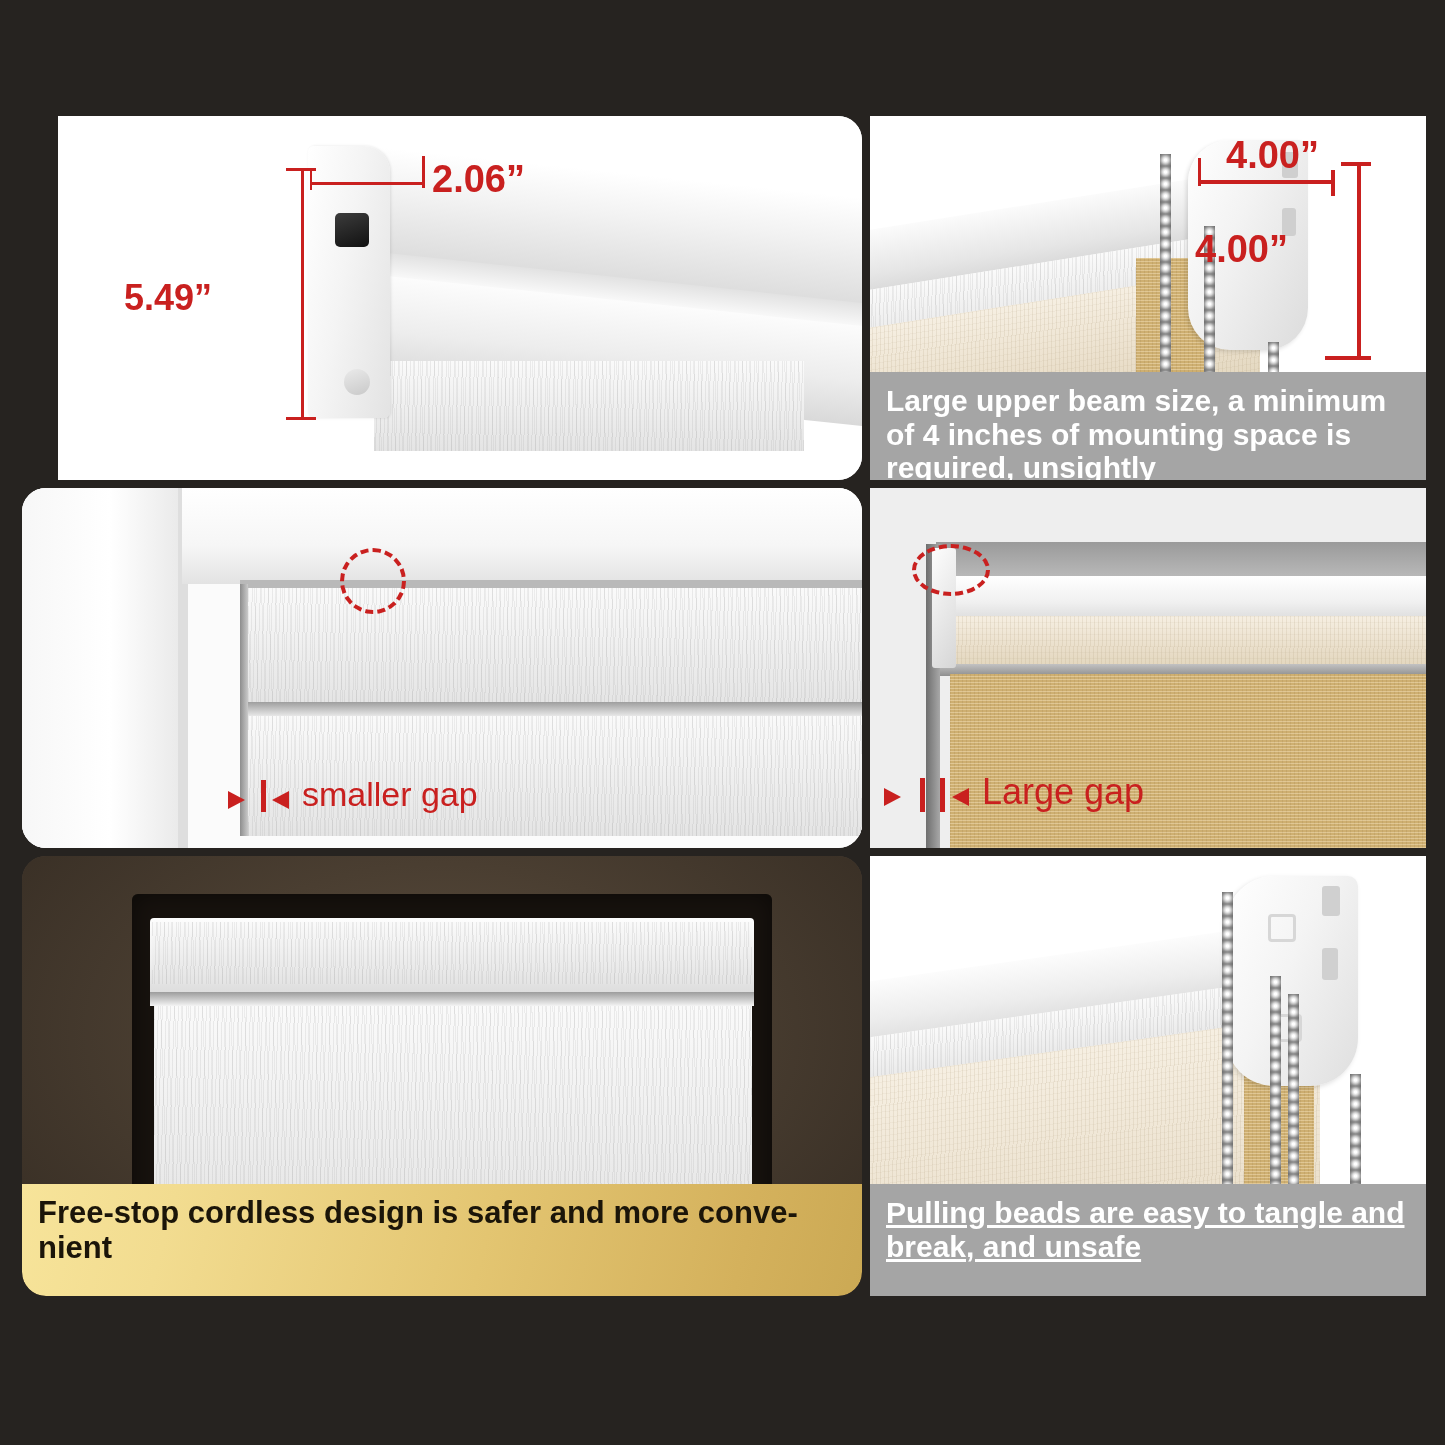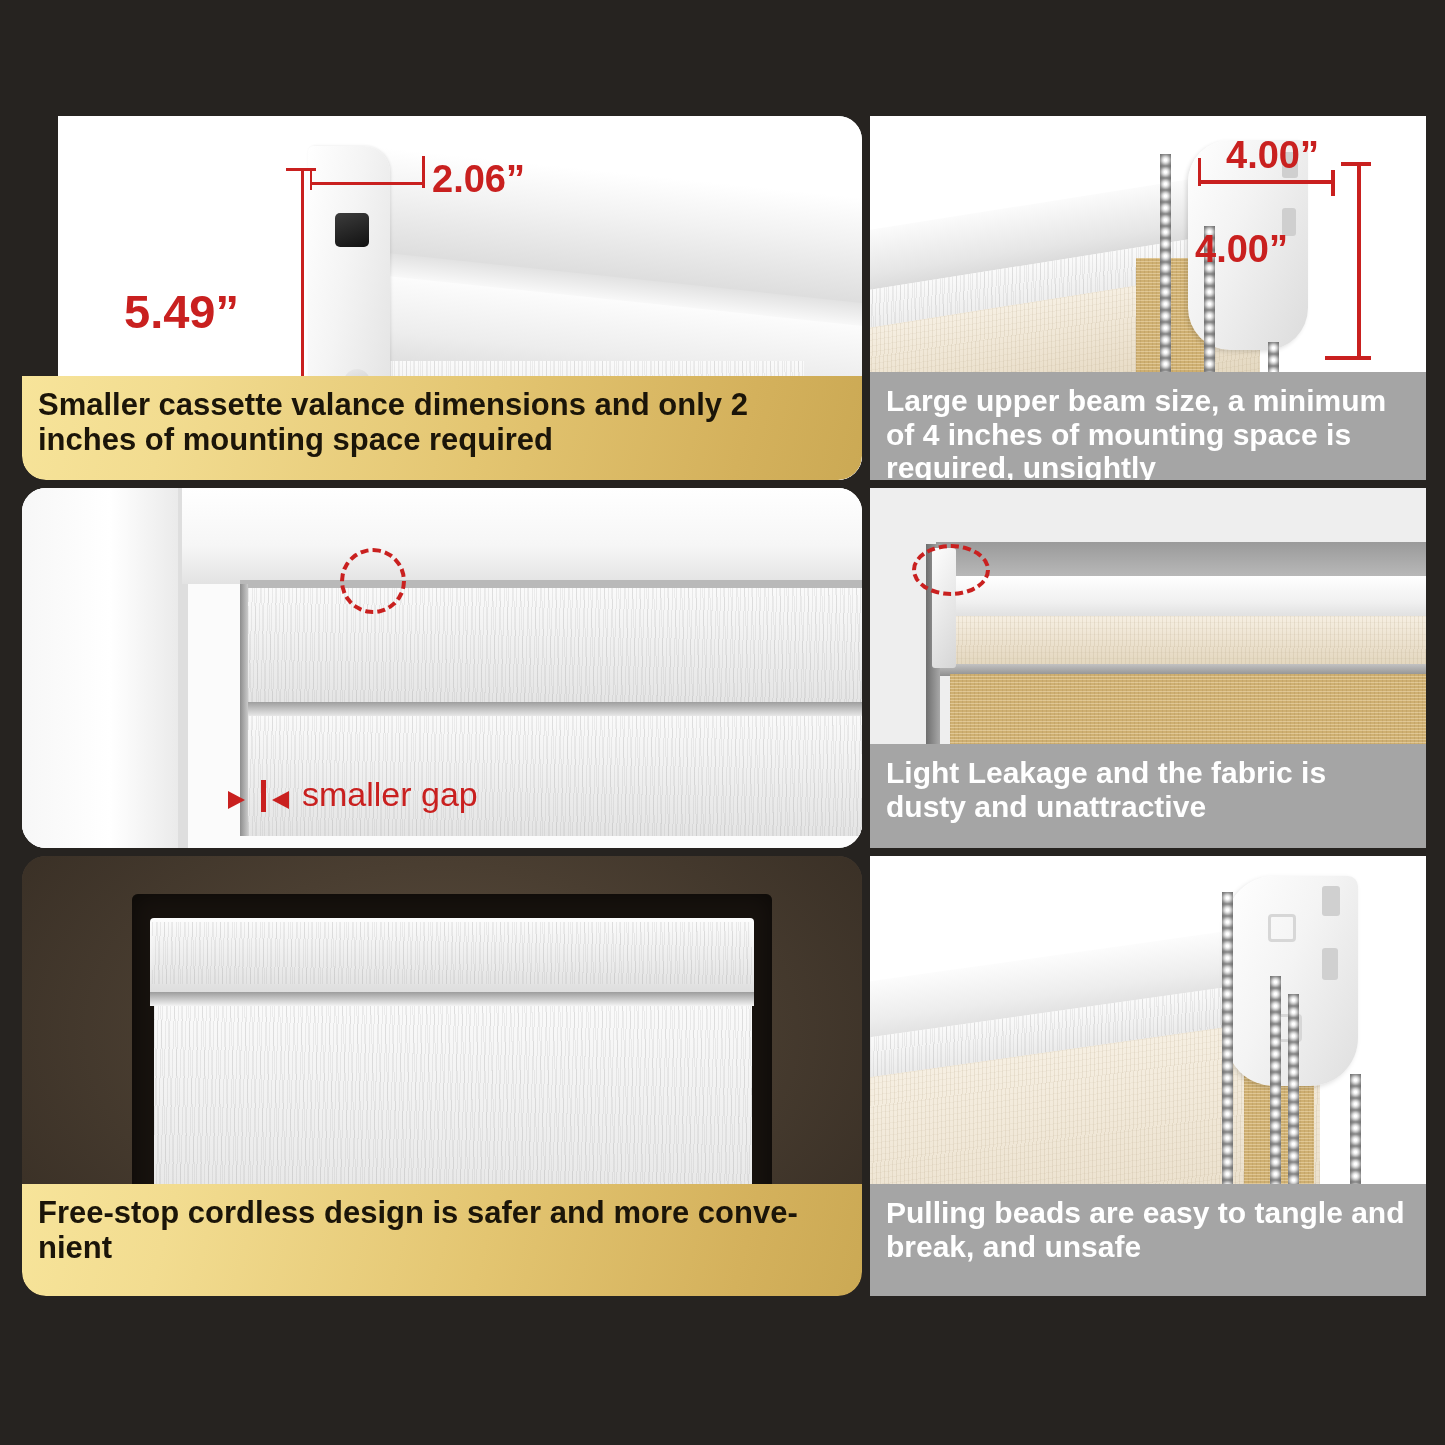--- a/index.html
+++ b/index.html
@@ -137,24 +137,21 @@
                     background:linear-gradient(160deg,#eaeaea,#c9c9c9);"></div>
 
         <div class="dimline" style="left:252px;top:52px;width:2px;height:22px;"></div>
         <div class="dimline" style="left:252px;top:66px;width:115px;height:3px;"></div>
         <div class="dimline" style="left:364px;top:40px;width:3px;height:32px;"></div>
         <div class="dimlabel" style="left:374px;top:42px;font-size:38px;">2.06”</div>
 
         <div class="dimline" style="left:243px;top:52px;width:3px;height:252px;"></div>
         <div class="dimline" style="left:228px;top:52px;width:30px;height:3px;"></div>
         <div class="dimline" style="left:228px;top:301px;width:30px;height:3px;"></div>
-        <div class="dimlabel" style="left:66px;top:168px;font-size:47px;">5.49”</div>
-      </div>
-      <div class="cap gold tall">
-        <span>Smaller cassette valance dimensions and only 2 inches of mounting space required</span>
+        <div class="dimlabel" style="left:66px;top:161px;font-size:36px;">5.49”</div>
       </div>
     </div>
 
     <div class="cell bad c-r r-1">
       <div class="photo" style="height:100%;">
         <div class="white-bg"></div>
 
         <div style="position:absolute;left:-10px;top:52px;width:400px;height:74px;
                     background:linear-gradient(180deg,#fbfbfb,#e6e6e6 60%,#d2d2d2);
                     transform:skewY(-9deg);transform-origin:right top;"></div>
@@ -240,23 +237,20 @@
         <div style="position:absolute;left:62px;top:60px;width:24px;height:120px;
                     background:linear-gradient(120deg,#fdfdfd,#d6d6d6);border-radius:3px;"></div>
 
         <div class="dcircle" style="left:42px;top:56px;width:78px;height:52px;"></div>
 
         <div class="arrowR" style="left:14px;top:300px;"></div>
         <div class="dimline" style="left:50px;top:290px;width:5px;height:34px;"></div>
         <div class="dimline" style="left:70px;top:290px;width:5px;height:34px;"></div>
         <div class="arrowL" style="left:82px;top:300px;"></div>
         <div class="gaptext" style="left:112px;top:283px;font-size:36px;">Large gap</div>
-      </div>
-      <div class="cap gray tall" style="height:104px;">
-        <span>Light Leakage and the fabric is dusty and unattractive</span>
       </div>
     </div>
 
     <div class="cell good c-l r-3">
       <div class="photo" style="height:100%;background:#4b3f33;">
 
         <div style="position:absolute;inset:0;
                     background:radial-gradient(ellipse at 50% 40%, #5d4f40 0%, #4a3e31 45%, #342b22 100%);"></div>
 
         <div style="position:absolute;left:110px;top:38px;width:640px;height:440px;
@@ -317,19 +311,19 @@
         <div style="position:absolute;left:452px;top:30px;width:18px;height:30px;border-radius:3px;background:#d0d0d0;"></div>
         <div style="position:absolute;left:452px;top:92px;width:16px;height:32px;border-radius:3px;background:#d0d0d0;"></div>
         <div style="position:absolute;left:398px;top:58px;width:28px;height:28px;border:3px solid #d7d7d7;border-radius:4px;"></div>
         <div style="position:absolute;left:404px;top:158px;width:28px;height:28px;border:3px solid #d7d7d7;border-radius:4px;"></div>
 
         <div class="chain" style="left:352px;top:36px;height:424px;"></div>
         <div class="chain" style="left:400px;top:120px;height:340px;"></div>
         <div class="chain" style="left:418px;top:138px;height:322px;"></div>
         <div class="chain" style="left:480px;top:218px;height:242px;"></div>
       </div>
-      <div class="cap gray tall" style="height:112px;">
+      <div class="cap gray tall" style="height:112px;text-decoration:underline;">
         <span>Pulling beads are easy to tangle and break, and unsafe</span>
       </div>
     </div>
 
   </div>
 </div>
 
 </body></html>

